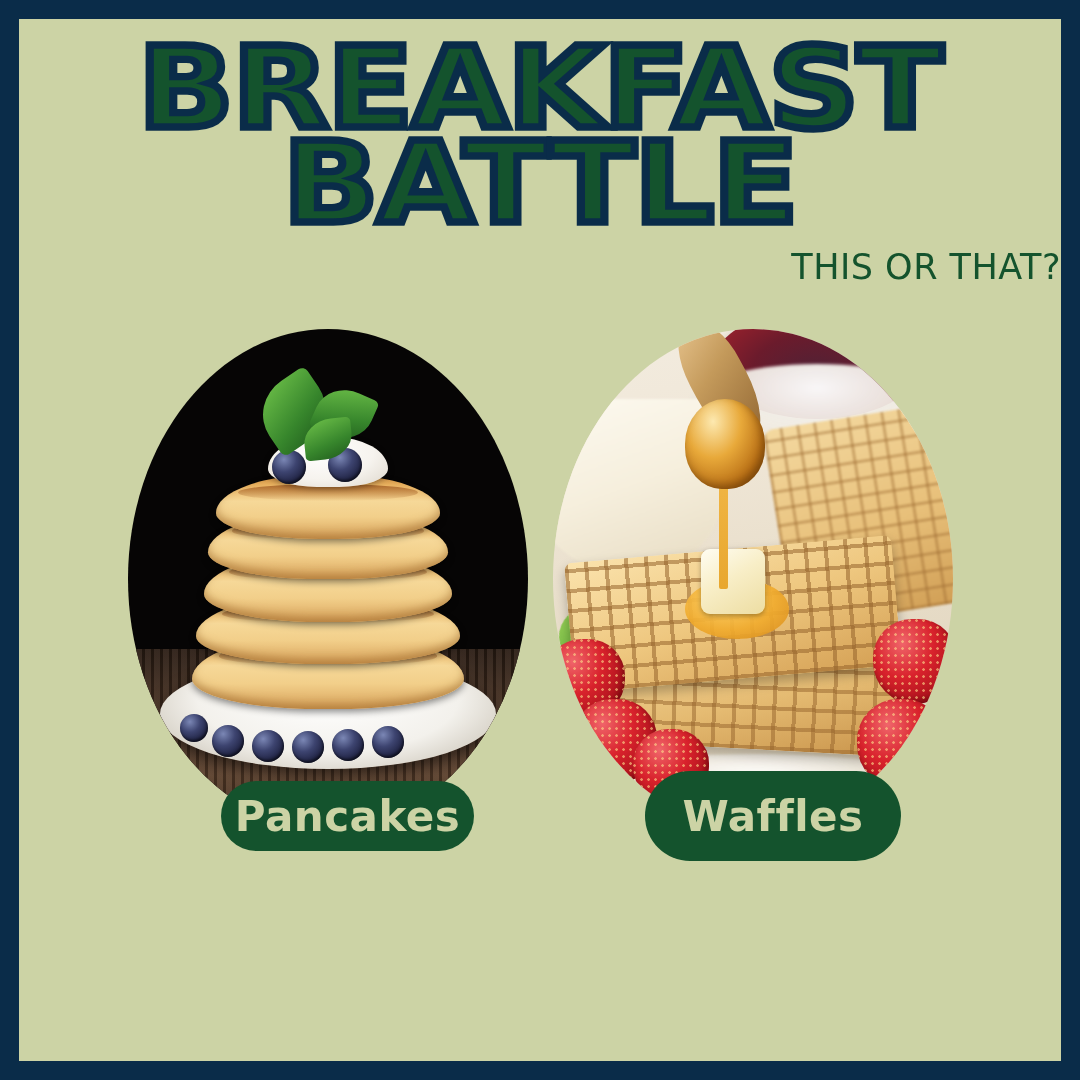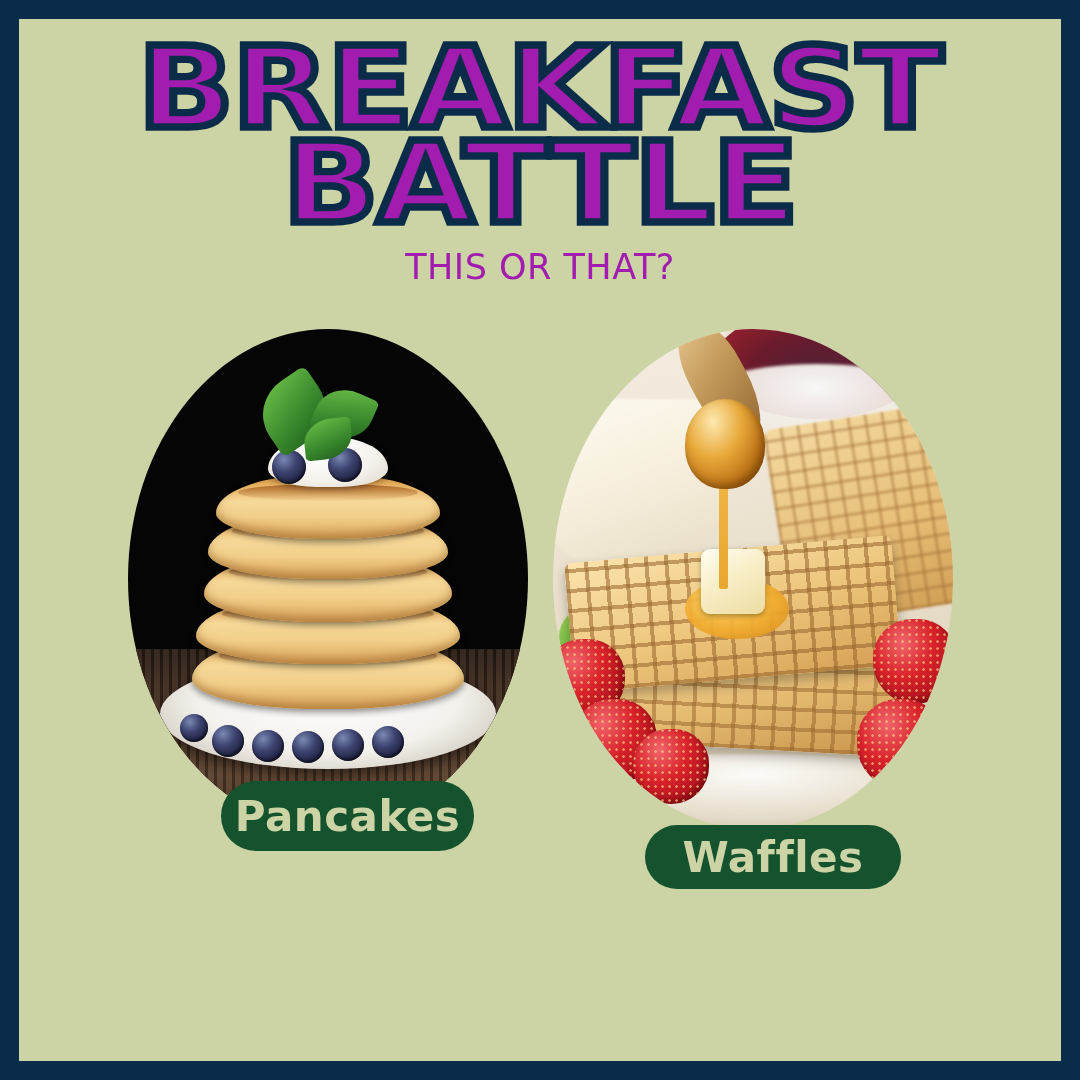--- a/index.html
+++ b/index.html
@@ -18,21 +18,21 @@
     position:relative;width:100%;height:100%;
     background:#ccd3a5;
     box-sizing:border-box;
     overflow:hidden;
   }
 
   
   .headline{
     position:absolute;left:0;right:0;top:22px;
     text-align:center;
-    color:#a21caf;
+    color:#14532d;
     font-family:"DejaVu Sans", sans-serif;
     font-weight:bold;
     line-height:0.84;
     letter-spacing:-1px;
   }
   .h-line1{
     display:block;
     font-size:106px;
     transform:scaleX(1.18) scaleY(1.06);
     transform-origin:center top;
@@ -41,22 +41,22 @@
   .h-line2{
     display:block;
     font-size:106px;
     margin-top:6px;
     transform:scaleX(1.18) scaleY(1.06);
     transform-origin:center top;
     -webkit-text-stroke:7px #0a2c49;
   }
   .subtitle{
     position:absolute;left:0;right:0;top:228px;
-    text-align:center;
-    color:#a21caf;
+    text-align:right;
+    color:#14532d;
     font-family:"DejaVu Sans", sans-serif;
     font-size:35px;
     font-weight:400;
     letter-spacing:0.5px;
   }
 
   
   .oval{
     position:absolute;
     border-radius:50%;
@@ -249,21 +249,21 @@
     background:#14532d;
     border-radius:999px;
     display:flex;align-items:center;justify-content:center;
     color:#ccd3a5;
     font-family:"DejaVu Sans", sans-serif;
     font-weight:bold;
     font-size:42px;
     letter-spacing:0.5px;
   }
   #pill-pancakes{ left:202px; top:762px; width:253px; height:70px; }
-  #pill-waffles { left:626px; top:806px; width:256px; height:64px; }
+  #pill-waffles { left:626px; top:752px; width:256px; height:90px; }
 
   
   .body-copy{
     position:absolute;left:120px;right:120px;top:858px;
     text-align:center;
     color:#0a2c49;
     font-family:"DejaVu Sans", sans-serif;
     font-size:29px;
     line-height:1.33;
     letter-spacing:-0.2px;

